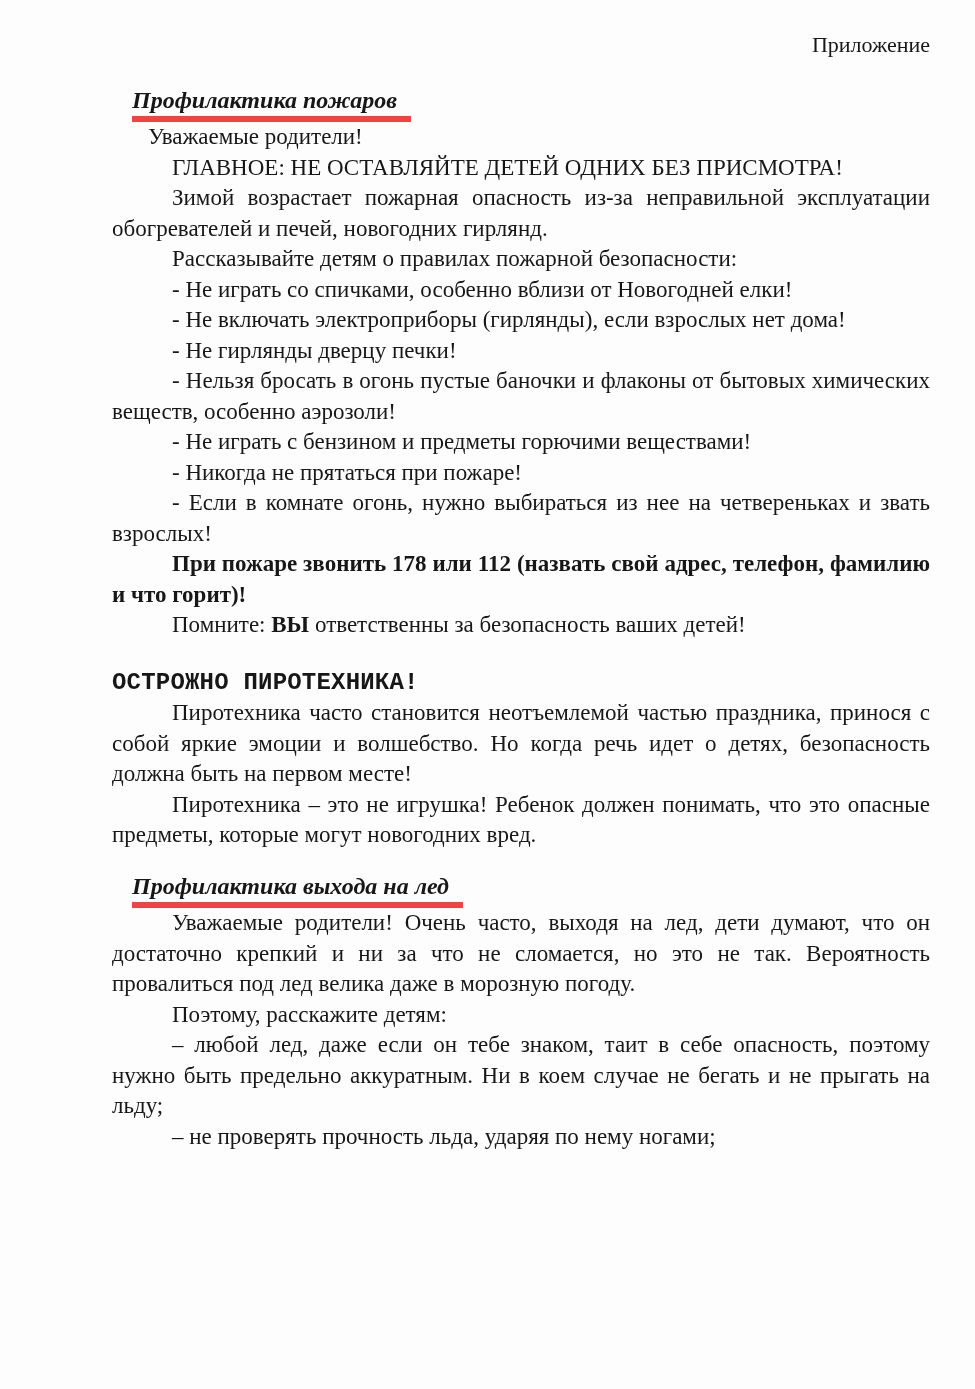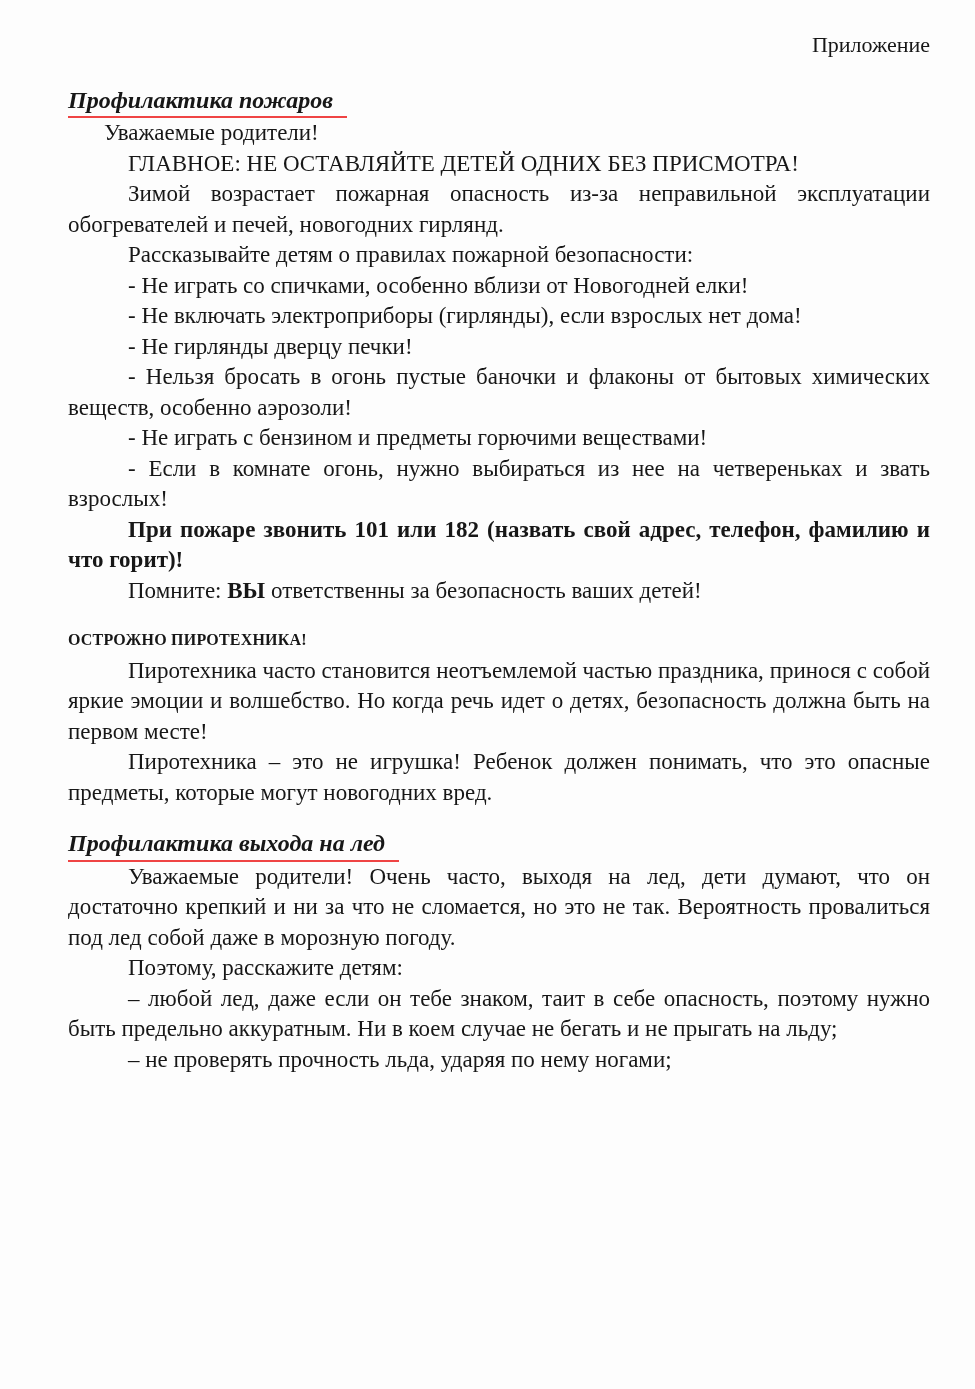--- a/index.html
+++ b/index.html
@@ -7,47 +7,49 @@
   .page {
     position: relative;
     width: 975px;
     height: 1389px;
     margin: 0 auto;
     background: #fdfdfd;
     color: #171717;
     font-family: "Liberation Serif", "DejaVu Serif", serif;
     font-size: 23px;
     line-height: 30.5px;
-    padding: 30px 45px 0 68px;
+    padding: 30px 45px 0 112px;
     overflow: hidden;
   }
   .corner {
     text-align: right;
     font-size: 22px;
   }
   .h-underline {
     margin-top: 24px;
     font-size: 24px;
     font-weight: bold;
     font-style: italic;
     line-height: 30.5px;
   }
   .h-underline .ul {
     display: inline-block;
-    border-bottom: 2px solid #ef4444;
+    border-bottom: 6px solid #ef4444;
     padding-right: 14px;
     padding-bottom: 1px;
+    margin-left: 20px;
   }
   .h-caps {
-    margin-top: 19px;
-    font-size: 16px;
+    margin-top: 27px;
+    font-size: 24px;
     font-weight: bold;
     font-style: normal;
     line-height: 30.5px;
     letter-spacing: 0.2px;
+    font-family: Liberation Mono, monospace;
   }
   .greet {
     text-indent: 36px;
   }
   .body {
     text-align: justify;
     text-indent: 60px;
   }
   .bold { font-weight: bold; }
   .gap-top { }
@@ -66,32 +68,33 @@
   <p class="greet">Уважаемые родители!</p>
   <p class="body">ГЛАВНОЕ: НЕ ОСТАВЛЯЙТЕ ДЕТЕЙ ОДНИХ БЕЗ ПРИСМОТРА!</p>
   <p class="body">Зимой возрастает пожарная опасность из-за неправильной эксплуатации обогревателей и печей, новогодних гирлянд.</p>
   <p class="body">Рассказывайте детям о правилах пожарной безопасности:</p>
 
   <p class="body">- Не играть со спичками, особенно вблизи от Новогодней елки!</p>
   <p class="body">- Не включать электроприборы (гирлянды), если взрослых нет дома!</p>
   <p class="body">- Не гирлянды дверцу печки!</p>
   <p class="body">- Нельзя бросать в огонь пустые баночки и флаконы от бытовых химических веществ, особенно аэрозоли!</p>
   <p class="body">- Не играть с бензином и предметы горючими веществами!</p>
+  <p class="body">- Никогда не прятаться при пожаре!</p>
   <p class="body">- Если в комнате огонь, нужно выбираться из нее на четвереньках и звать взрослых!</p>
 
-  <p class="body bold">При пожаре звонить 101 или 182 (назвать свой адрес, телефон, фамилию и что горит)!</p>
+  <p class="body bold">При пожаре звонить 178 или 112 (назвать свой адрес, телефон, фамилию и что горит)!</p>
 
   <p class="body"><span>Помните: </span><b>ВЫ</b><span> ответственны за безопасность ваших детей!</span></p>
 
   <h2 class="h-caps">ОСТРОЖНО ПИРОТЕХНИКА!</h2>
 
   <p class="body gap-top">Пиротехника часто становится неотъемлемой частью праздника, принося с собой яркие эмоции и волшебство. Но когда речь идет о детях, безопасность должна быть на первом месте!</p>
   <p class="body">Пиротехника – это не игрушка! Ребенок должен понимать, что это опасные предметы, которые могут новогодних вред.</p>
 
   <h1 class="h-underline gap-ice"><span class="ul">Профилактика выхода на лед</span></h1>
 
-  <p class="body gap-top">Уважаемые родители! Очень часто, выходя на лед, дети думают, что он достаточно крепкий и ни за что не сломается, но это не так. Вероятность провалиться под лед собой даже в морозную погоду.</p>
+  <p class="body gap-top">Уважаемые родители! Очень часто, выходя на лед, дети думают, что он достаточно крепкий и ни за что не сломается, но это не так. Вероятность провалиться под лед велика даже в морозную погоду.</p>
   <p class="body">Поэтому, расскажите детям:</p>
 
   <p class="body">– любой лед, даже если он тебе знаком, таит в себе опасность, поэтому нужно быть предельно аккуратным. Ни в коем случае не бегать и не прыгать на льду;</p>
   <p class="body">– не проверять прочность льда, ударяя по нему ногами;</p>
 
 </div>
 
 </body></html>

